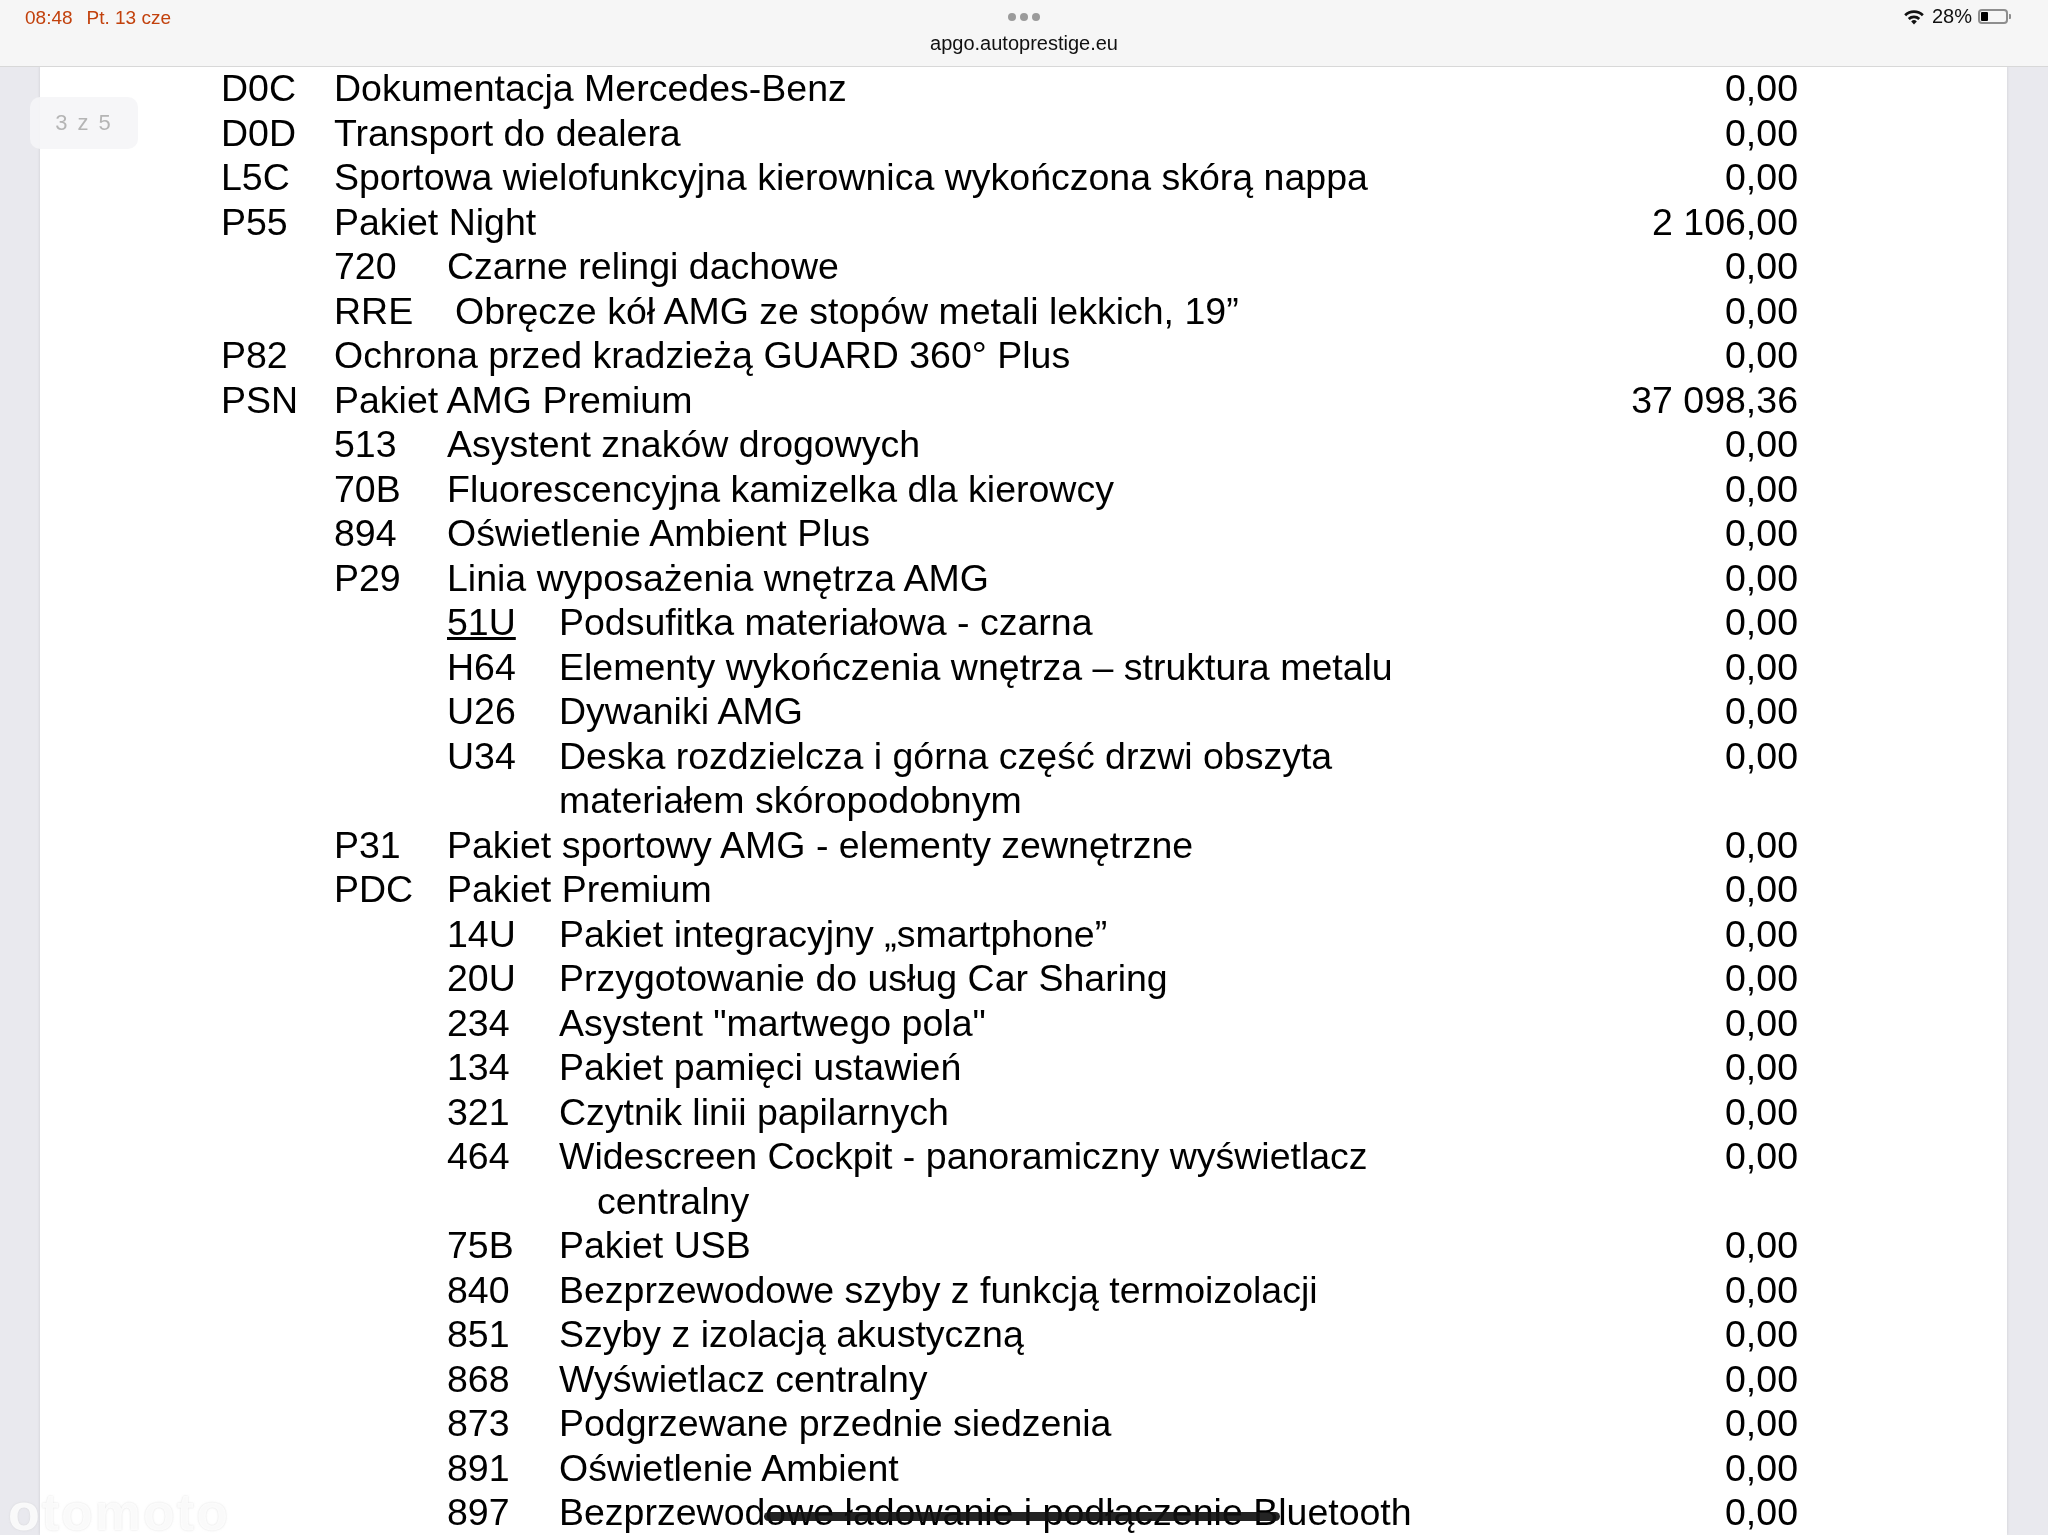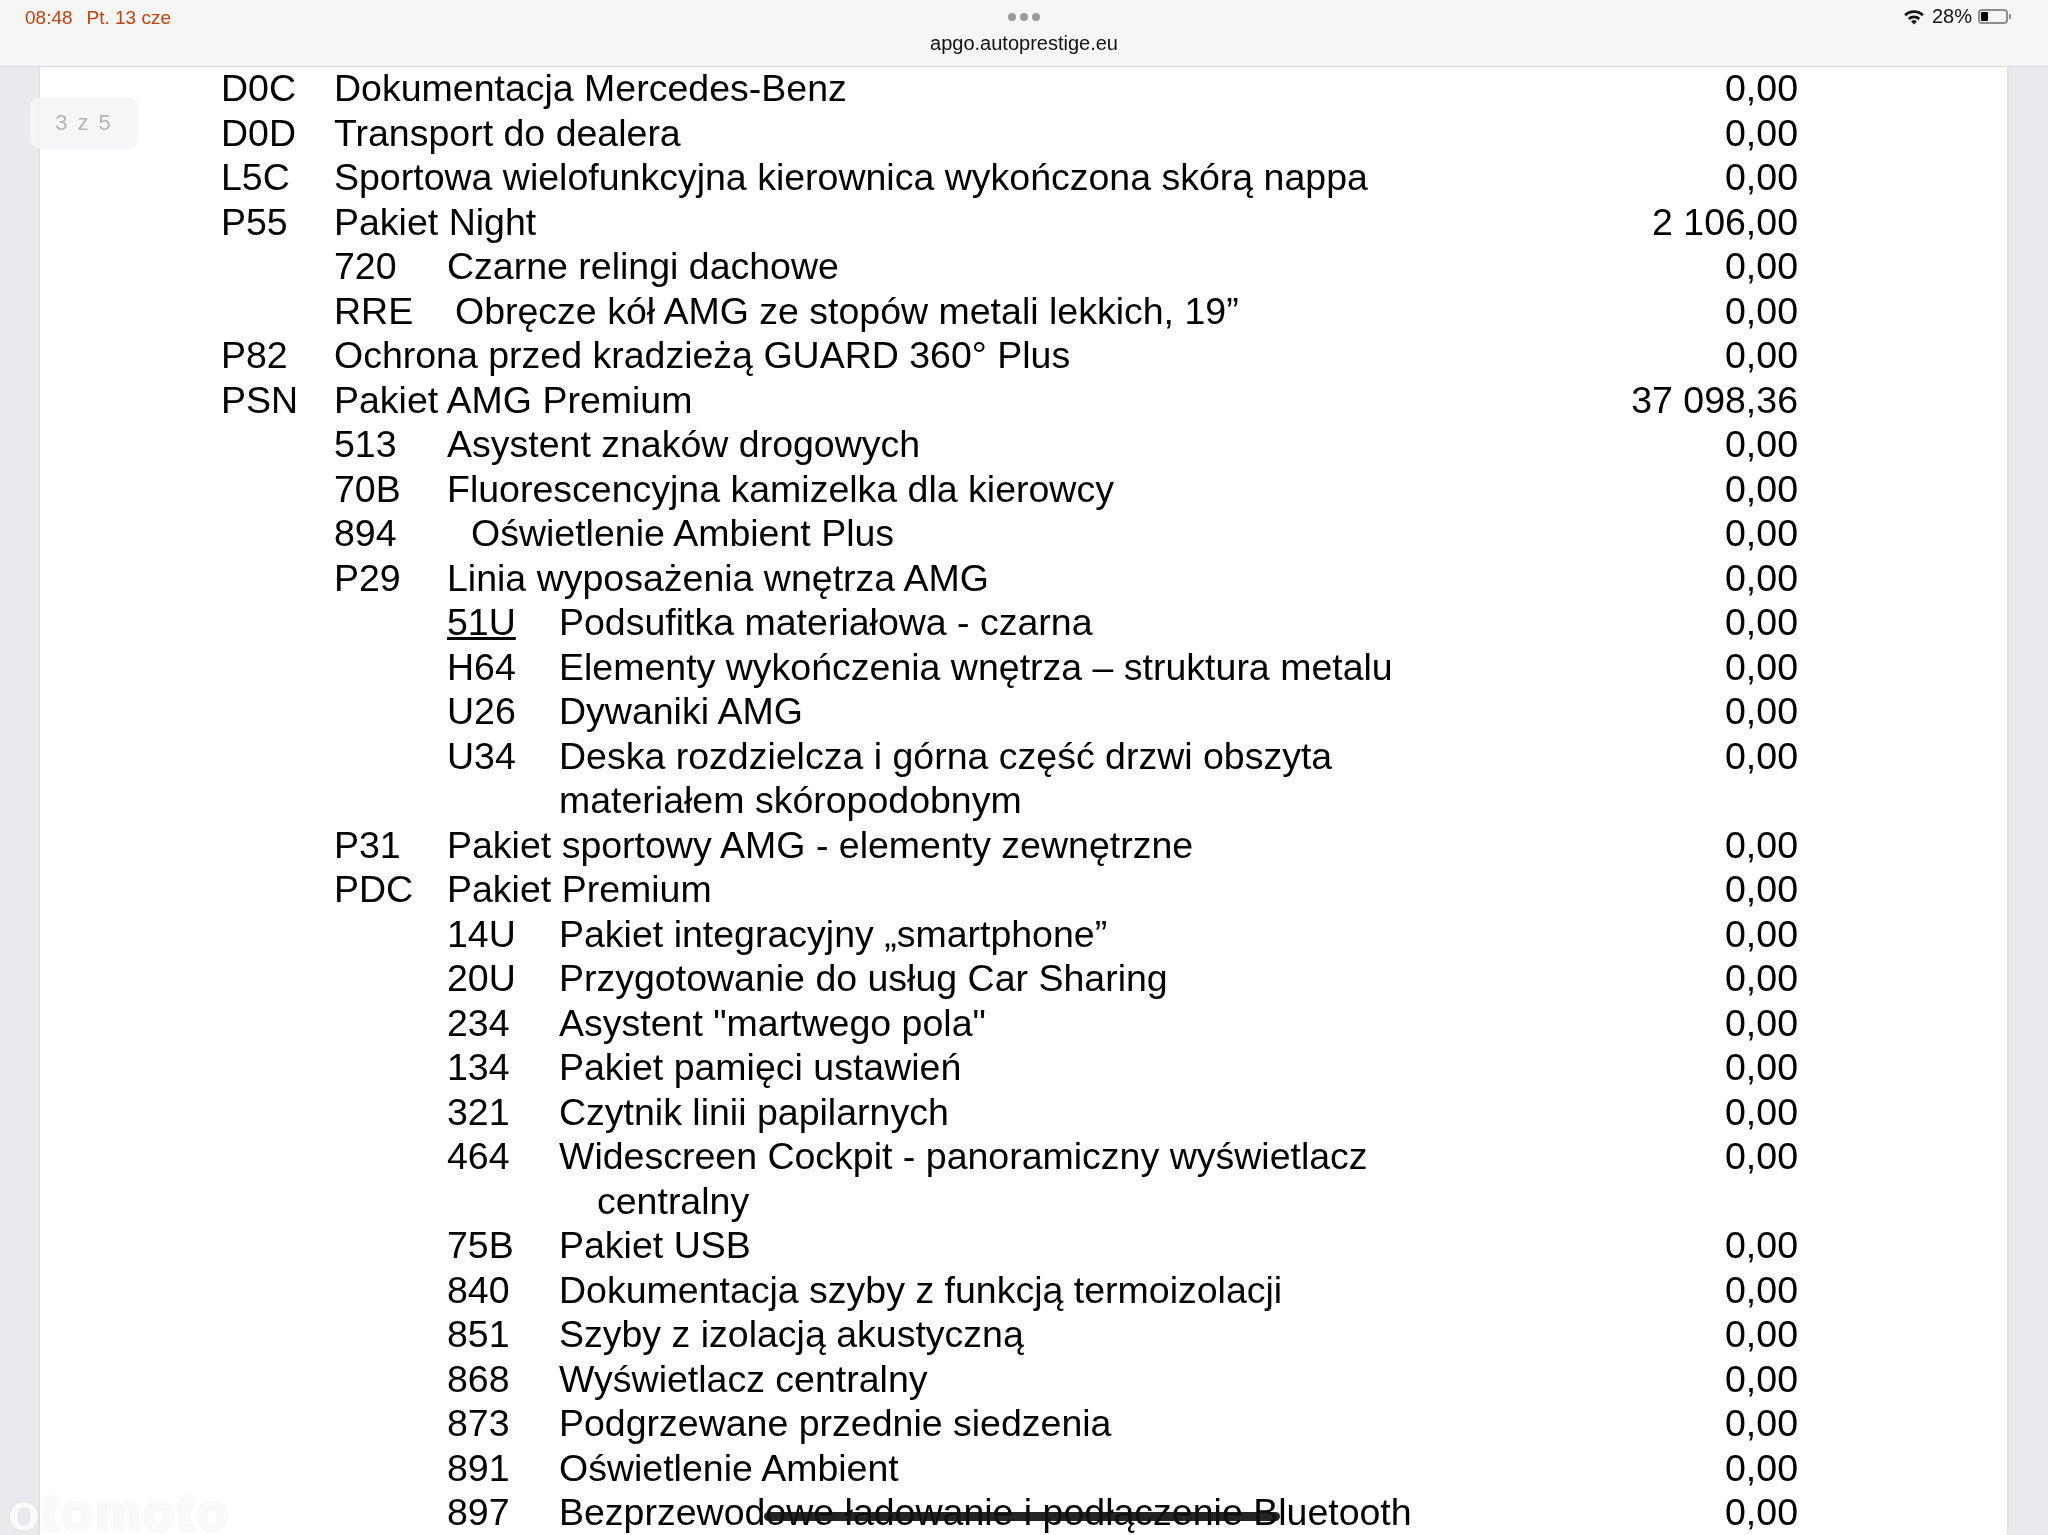--- a/index.html
+++ b/index.html
@@ -140,21 +140,21 @@
       <span class="desc" style="left: 447px;">Asystent znaków drogowych</span>
       <span class="amount">0,00</span>
     </div>
     <div class="row" style="top: 400.5px;">
       <span class="code" style="left: 334px;">70B</span>
       <span class="desc" style="left: 447px;">Fluorescencyjna kamizelka dla kierowcy</span>
       <span class="amount">0,00</span>
     </div>
     <div class="row" style="top: 445px;">
       <span class="code" style="left: 334px;">894</span>
-      <span class="desc" style="left: 471px;">Oświetlenie Ambient Plus</span>
+      <span class="desc" style="left: 447px;">Oświetlenie Ambient Plus</span>
       <span class="amount">0,00</span>
     </div>
     <div class="row" style="top: 489.5px;">
       <span class="code" style="left: 334px;">P29</span>
       <span class="desc" style="left: 447px;">Linia wyposażenia wnętrza AMG</span>
       <span class="amount">0,00</span>
     </div>
     <div class="row" style="top: 534px;">
       <span class="code" style="left: 447px; text-decoration: underline;">51U</span>
       <span class="desc" style="left: 559px;">Podsufitka materiałowa - czarna</span>
@@ -221,21 +221,21 @@
     <div class="row" style="top: 1112.5px;">
       <span class="desc" style="left: 559px; margin-left: 38px;">centralny</span>
     </div>
     <div class="row" style="top: 1157px;">
       <span class="code" style="left: 447px;">75B</span>
       <span class="desc" style="left: 559px;">Pakiet USB</span>
       <span class="amount">0,00</span>
     </div>
     <div class="row" style="top: 1201.5px;">
       <span class="code" style="left: 447px;">840</span>
-      <span class="desc" style="left: 559px;">Dokumentacja szyby z funkcją termoizolacji</span>
+      <span class="desc" style="left: 559px;">Bezprzewodowe szyby z funkcją termoizolacji</span>
       <span class="amount">0,00</span>
     </div>
     <div class="row" style="top: 1246px;">
       <span class="code" style="left: 447px;">851</span>
       <span class="desc" style="left: 559px;">Szyby z izolacją akustyczną</span>
       <span class="amount">0,00</span>
     </div>
     <div class="row" style="top: 1290.5px;">
       <span class="code" style="left: 447px;">868</span>
       <span class="desc" style="left: 559px;">Wyświetlacz centralny</span>

